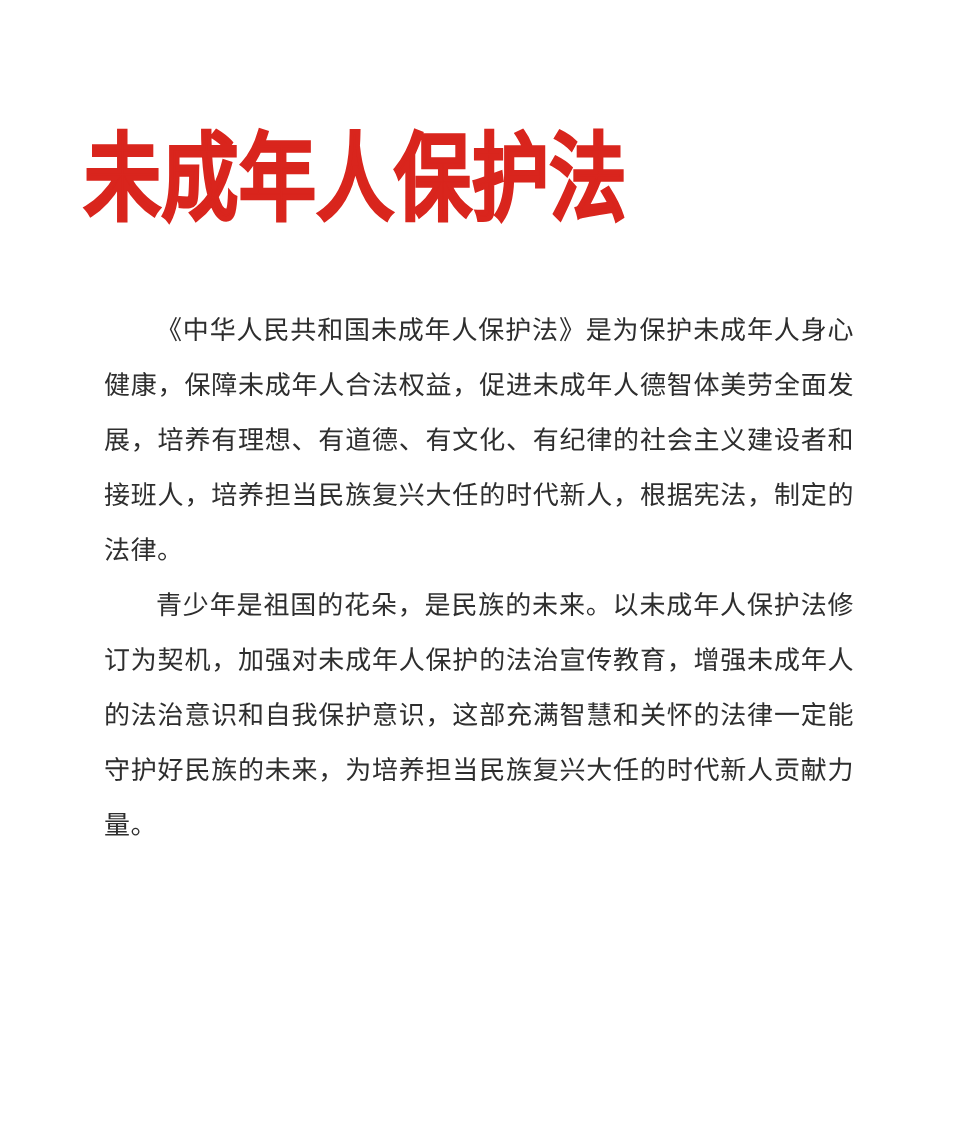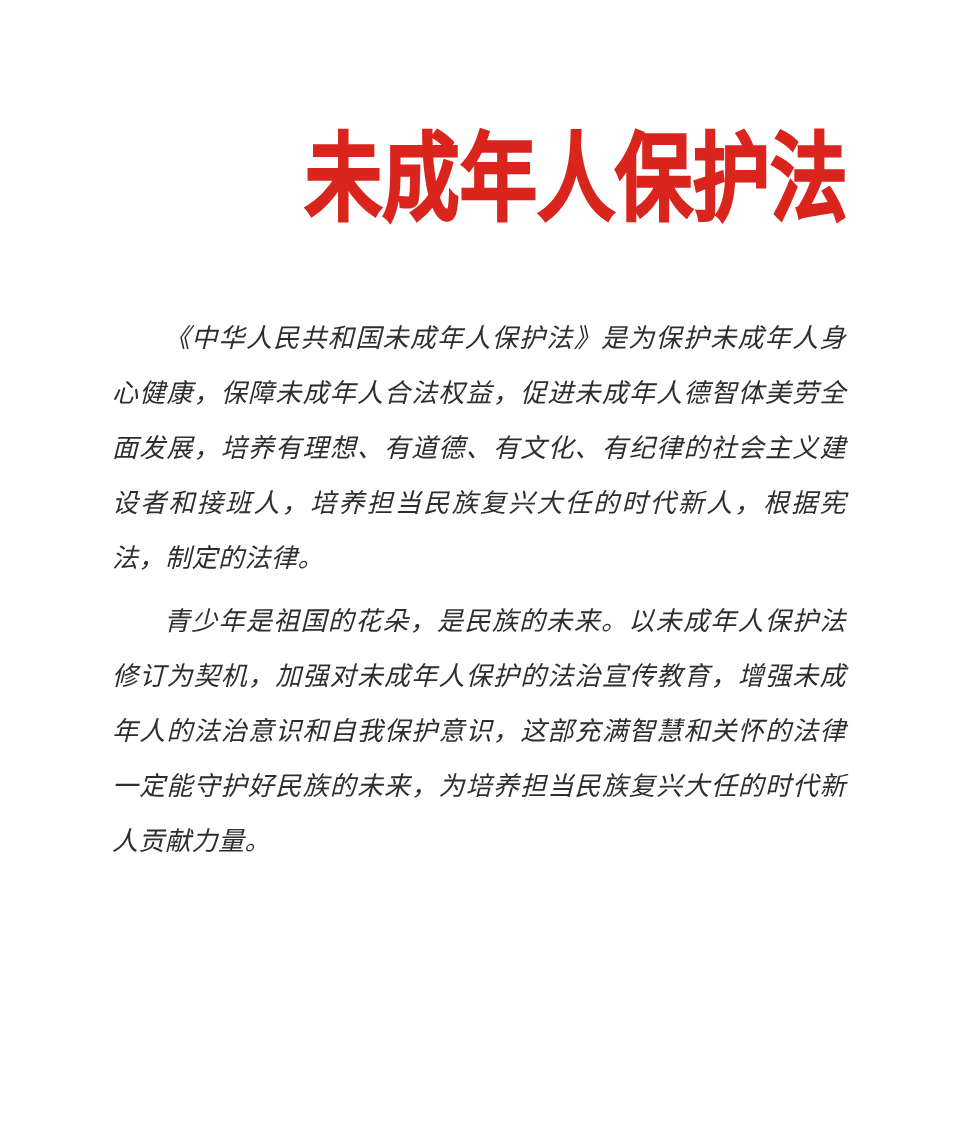--- a/index.html
+++ b/index.html
@@ -13,23 +13,23 @@
   .page {
     position: relative;
     width: 955px;
     height: 1146px;
     background: #ffffff;
     overflow: hidden;
   }
   .title-wrap {
     position: absolute;
     top: 126px;
-    left: 0;
+    left: 16px;
     width: 916px;
-    text-align: right;
+    text-align: left;
   }
   .doc-title {
     display: inline-block;
     font-size: 96px;
     line-height: 1.12;
     font-weight: 900;
     color: #d9251d;
     -webkit-text-stroke: 2.5px #d9251d;
     white-space: nowrap;
     transform: scaleX(0.80);
@@ -42,23 +42,22 @@
     left: 104px;
     width: 750px;
     font-size: 26px;
     line-height: 55px;
     color: #2e2e2e;
     text-align: justify;
     text-justify: inter-ideograph;
     letter-spacing: 0.5px;
   }
   .doc-body p {
-    margin: 8px;
+    margin: 0;
     text-indent: 2em;
-    font-style: italic;
   }
 </style>
 </head>
 <body>
 
 <div class="page">
 
   <div class="title-wrap">
     <h1 class="doc-title">未成年人保护法</h1>
   </div>

